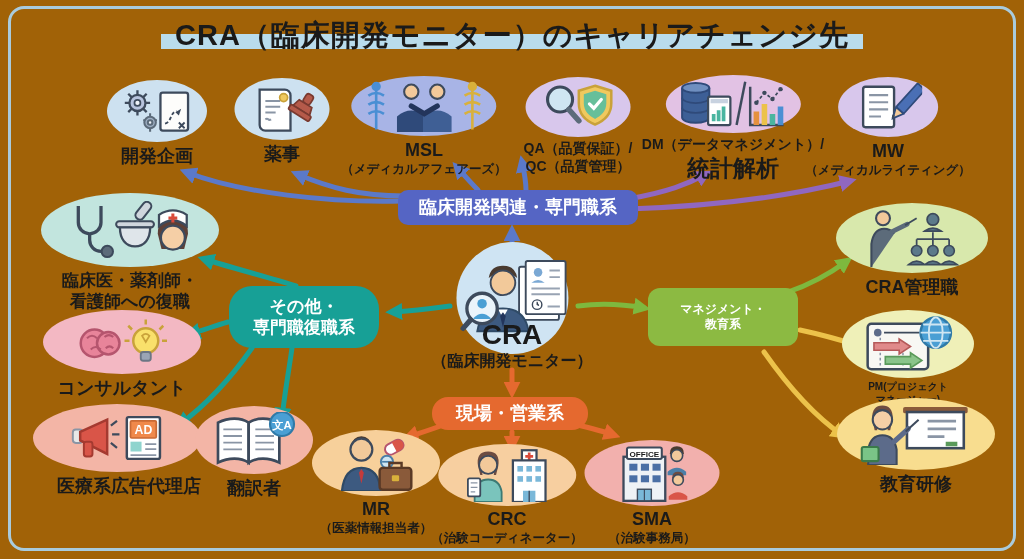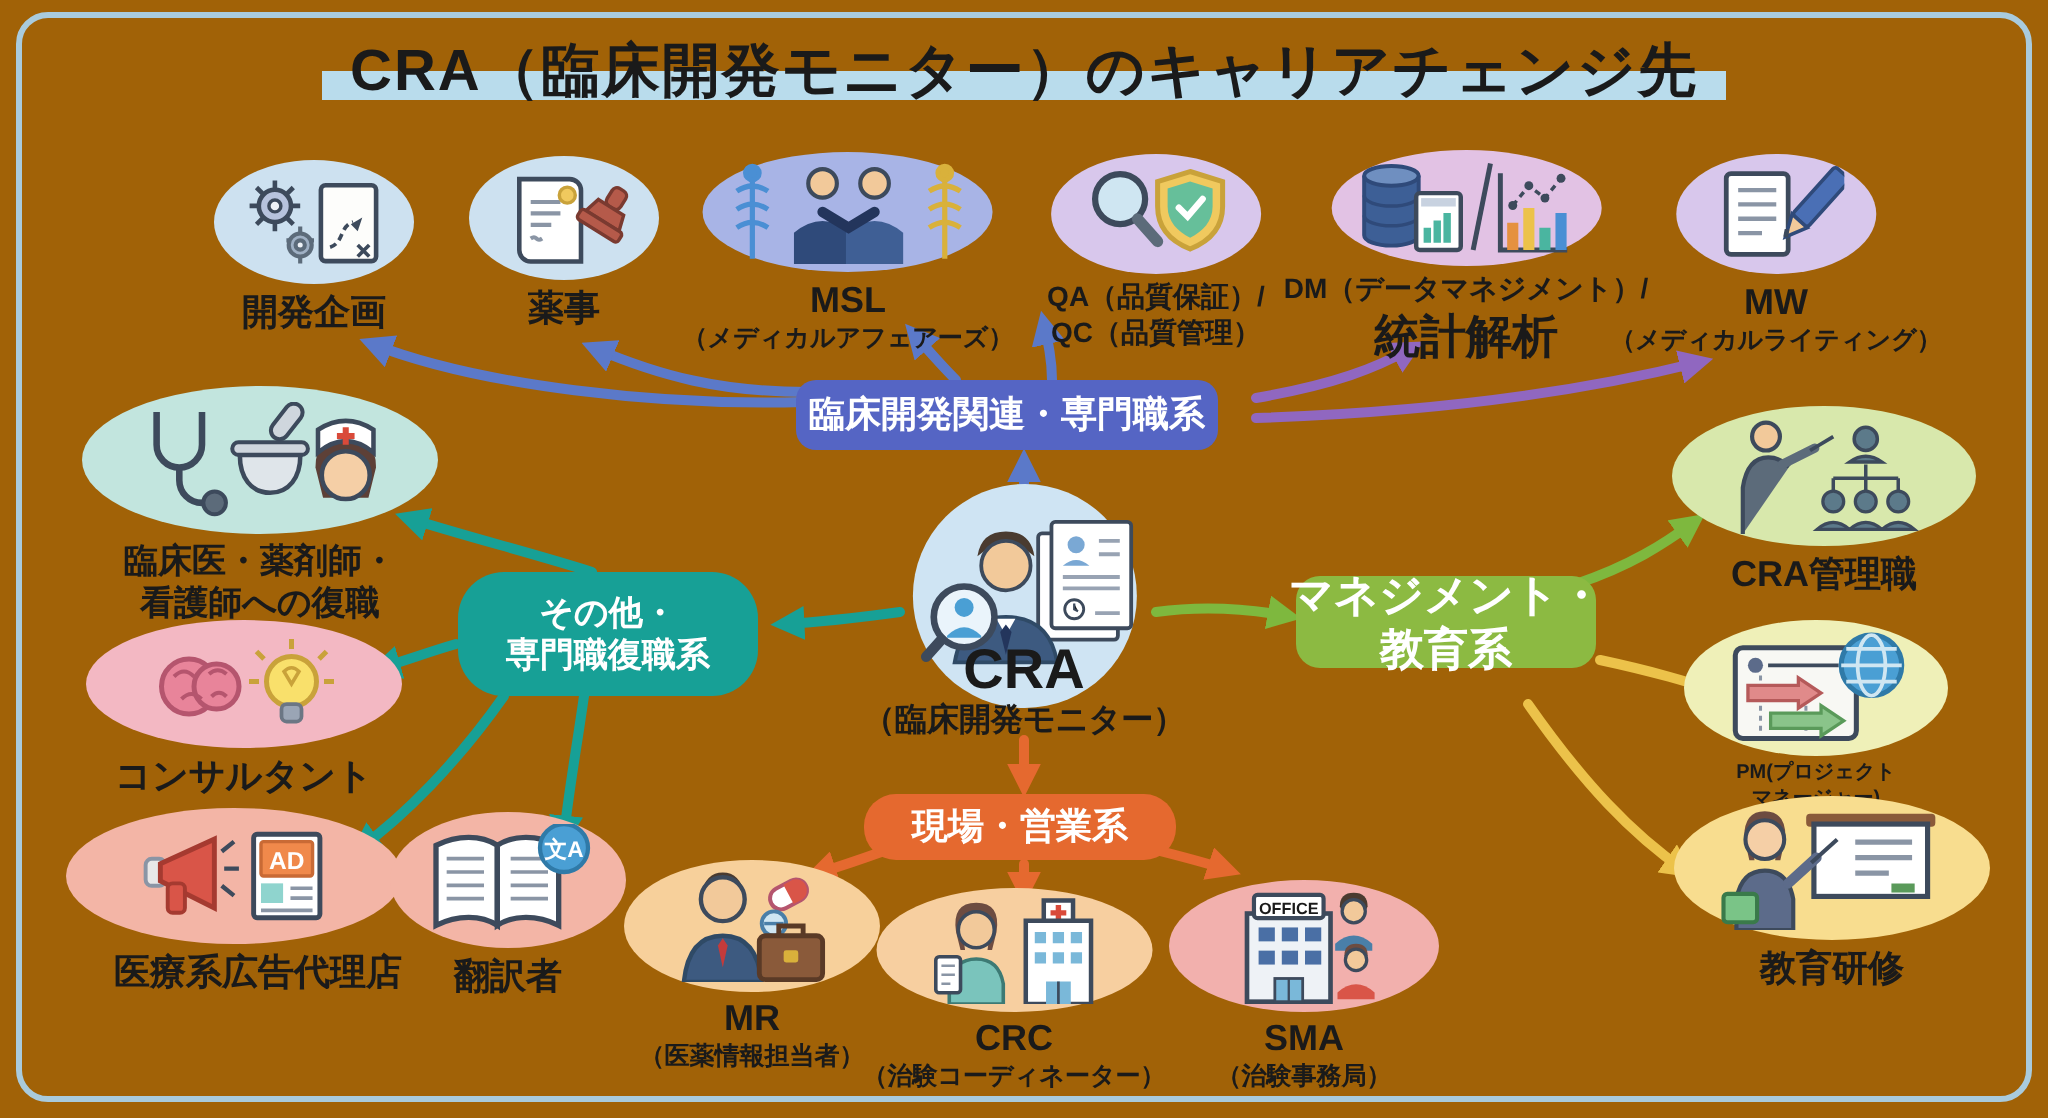--- a/index.html
+++ b/index.html
@@ -51,23 +51,23 @@
   .n-crc   {left:507px;top:444px;} .n-crc .ellipse{width:138px;height:62px;background:#f7cfa0;}
   .n-sma   {left:652px;top:440px;} .n-sma .ellipse{width:135px;height:66px;background:#f2b0ad;}
   .n-cra   {left:512px;top:242px;} .n-cra .ellipse{width:112px;height:112px;background:#cfe4f3;}
   .n-cra .lbl.cra{font-size:28px;margin-top:-34px;line-height:1.1;}
   .n-cra .lbl.crasub{font-size:16px;}
   .n-qa .lbl, .n-dm .l1{font-size:14px;}
   .n-dm .l2{font-size:23px;}
   .n-cli .lbl{font-size:17px;}
   .n-pm .lbl{font-size:10px;}
   
-  .b-clin{left:398px;top:190px;width:211px;height:35px;background:#5565c4;border-radius:10px;font-size:18px;}
+  .b-clin{left:398px;top:190px;width:240px;height:35px;background:#5565c4;border-radius:10px;font-size:18px;}
   .b-other{left:229px;top:286px;width:150px;height:62px;background:#17a096;border-radius:23px;font-size:17px;}
-  .b-mgmt{left:648px;top:288px;width:150px;height:46px;background:#8cba42;border-radius:12px;font-size:22px;}
+  .b-mgmt{left:648px;top:288px;width:150px;height:58px;background:#8cba42;border-radius:12px;font-size:12px;}
   .b-field{left:432px;top:397px;width:156px;height:33px;background:#e5692f;border-radius:16px;font-size:18px;}
 </style>
 </head>
 <body>
 
 <div id="canvas">
   <div class="frame"></div>
 
   <div class="title"><span>CRA（臨床開発モニター）のキャリアチェンジ先</span></div>
 

